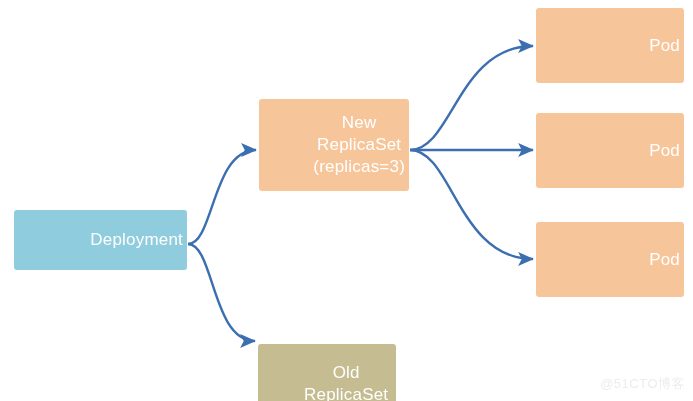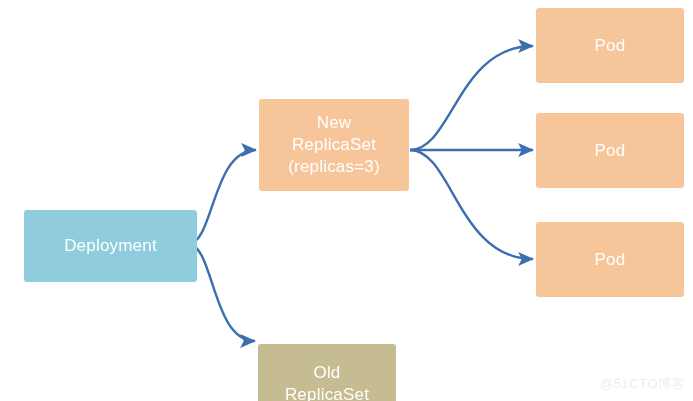--- a/index.html
+++ b/index.html
@@ -16,37 +16,37 @@
     height: 401px;
     background: #ffffff;
     overflow: hidden;
   }
   .node {
     position: absolute;
     box-sizing: border-box;
     border-radius: 3px;
     display: flex;
     align-items: center;
-    justify-content: center;
+    justify-content: flex-end;
     text-align: center;
     color: #ffffff;
     font-size: 17px;
     line-height: 1.28;
     letter-spacing: 0.2px;
     font-weight: 400;
     z-index: 3;
     user-select: none;
   }
   .node-label {
     display: block;
     white-space: pre-line;
     padding: 0 4px;
   }
   #node-deployment {
-    left: 24px;  top: 210px;  width: 173px; height: 72px;
+    left: 14px;  top: 210px;  width: 173px; height: 60px;
     background: #8FCCDD;
   }
   #node-new-replicaset {
     left: 259px; top: 99px;  width: 150px; height: 92px;
     background: #F7C59A;
   }
   #node-old-replicaset {
     left: 258px; top: 296px; width: 138px; height: 101px;
     background: #C5BD91;
     margin-top: 48px;

